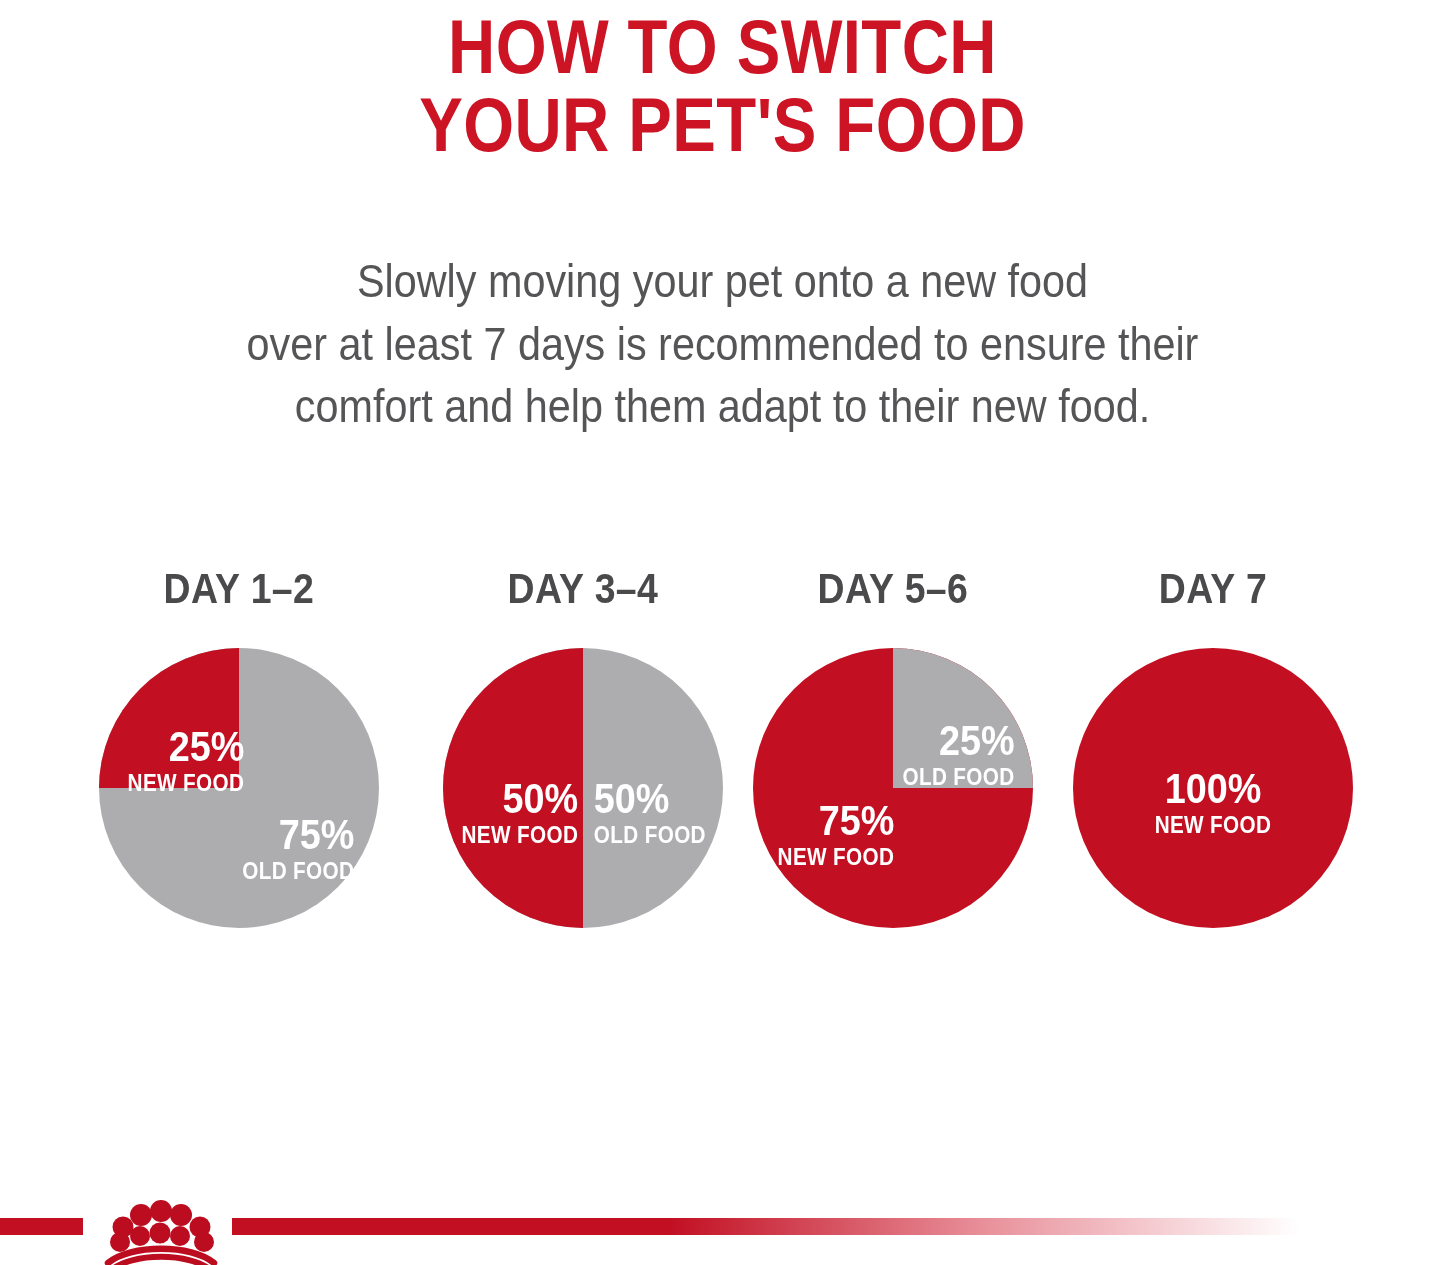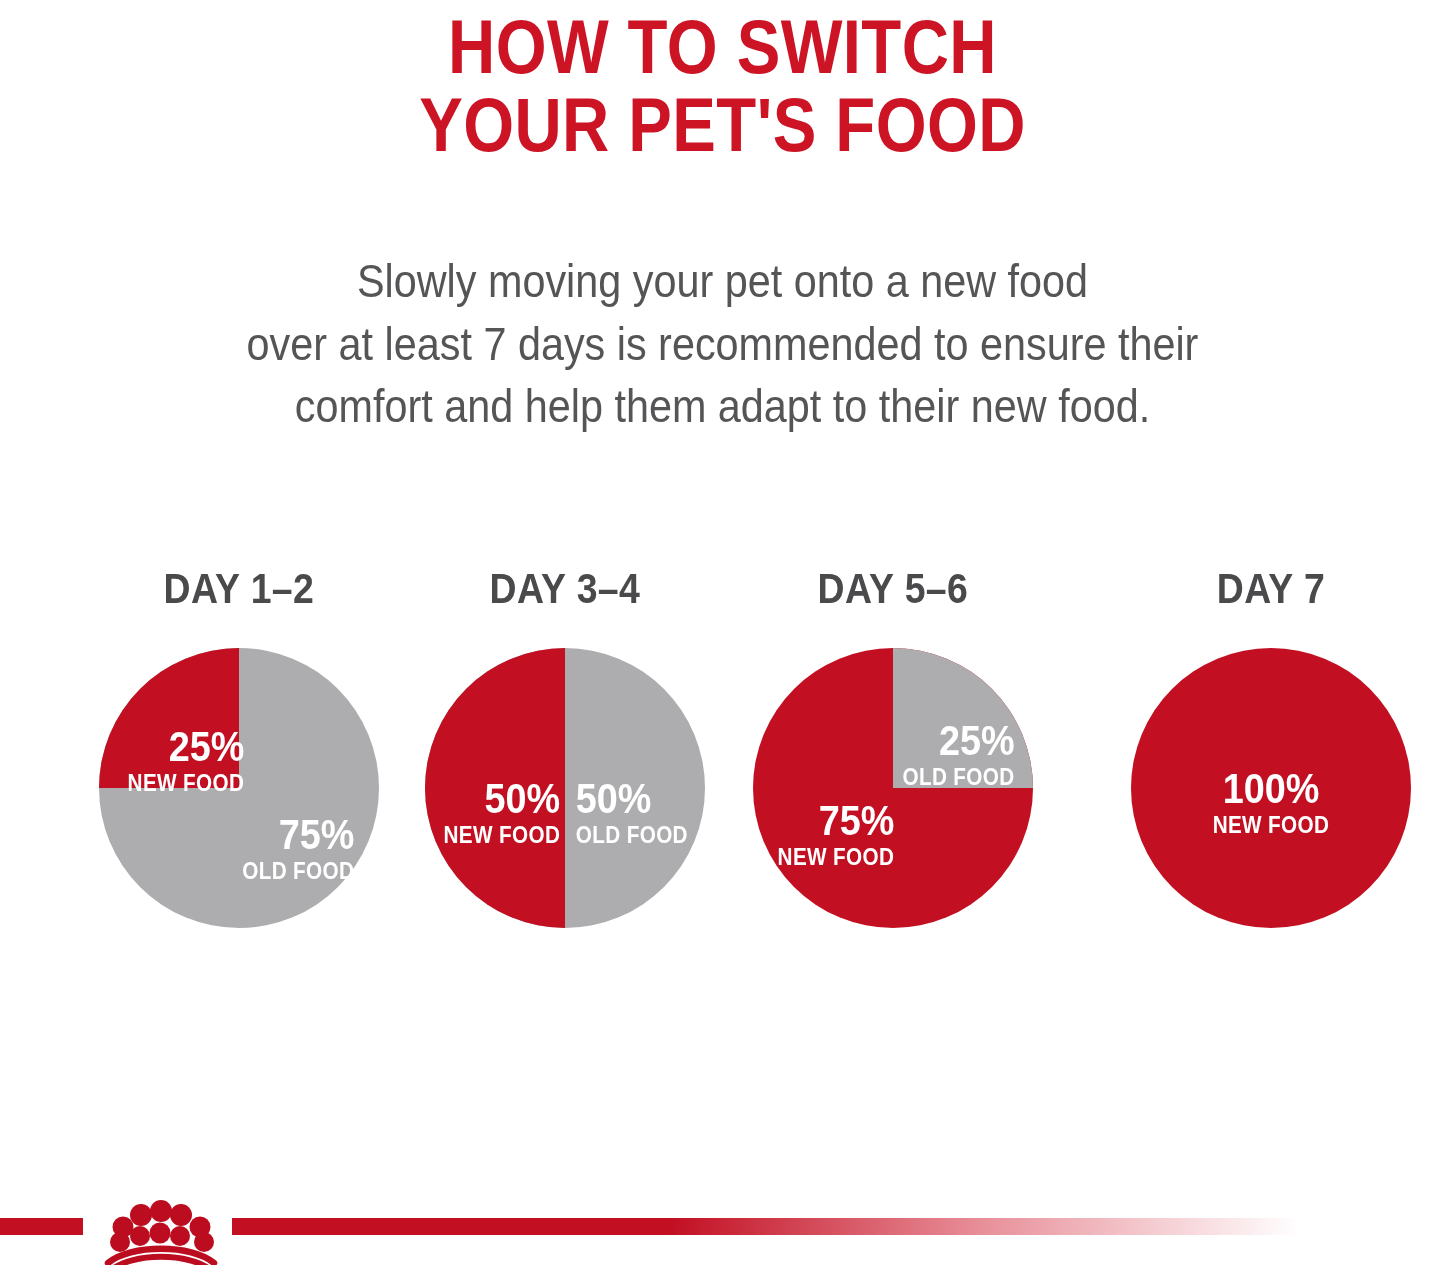--- a/index.html
+++ b/index.html
@@ -59,23 +59,23 @@
     width: 1298px;
     height: 400px;
   }
   .pie-cell {
     position: absolute;
     top: 0;
     width: 330px;
     height: 400px;
   }
   .pie-cell.c0 { left: 74px; }
-  .pie-cell.c1 { left: 400px; }
+  .pie-cell.c1 { left: 418px; }
   .pie-cell.c2 { left: 728px; }
-  .pie-cell.c3 { left: 1106px; }
+  .pie-cell.c3 { left: 1048px; }
 
   .day-label {
     position: absolute;
     top: 4px;
     left: 0;
     width: 330px;
     text-align: center;
     color: #4a4a4c;
     font-family: "Liberation Sans Narrow", "Liberation Sans", sans-serif;
     font-weight: bold;

